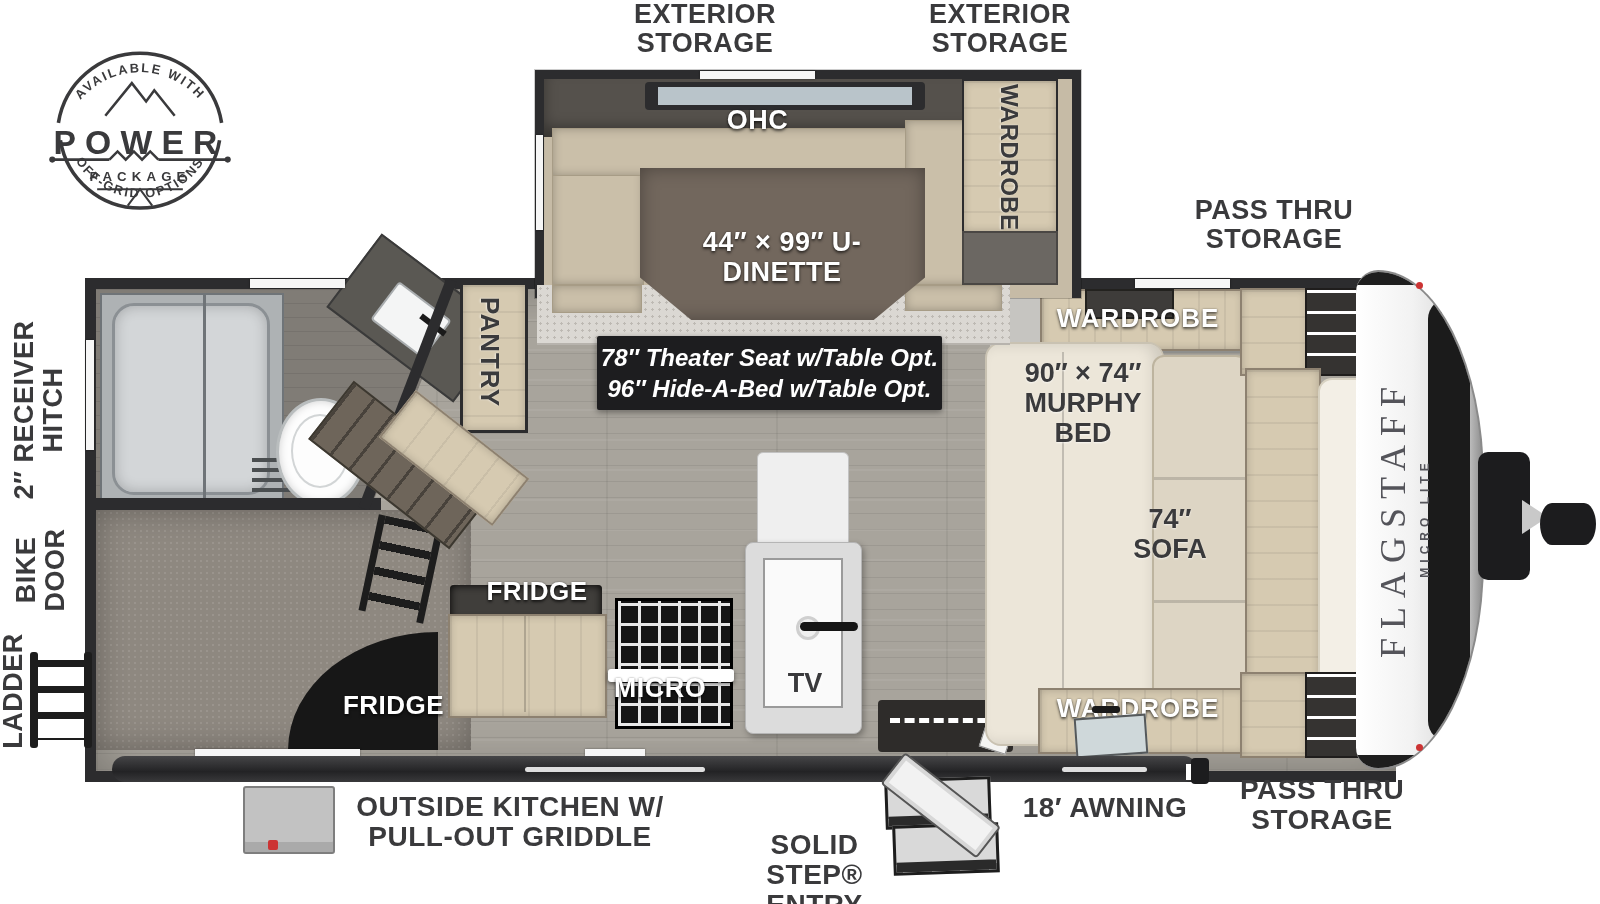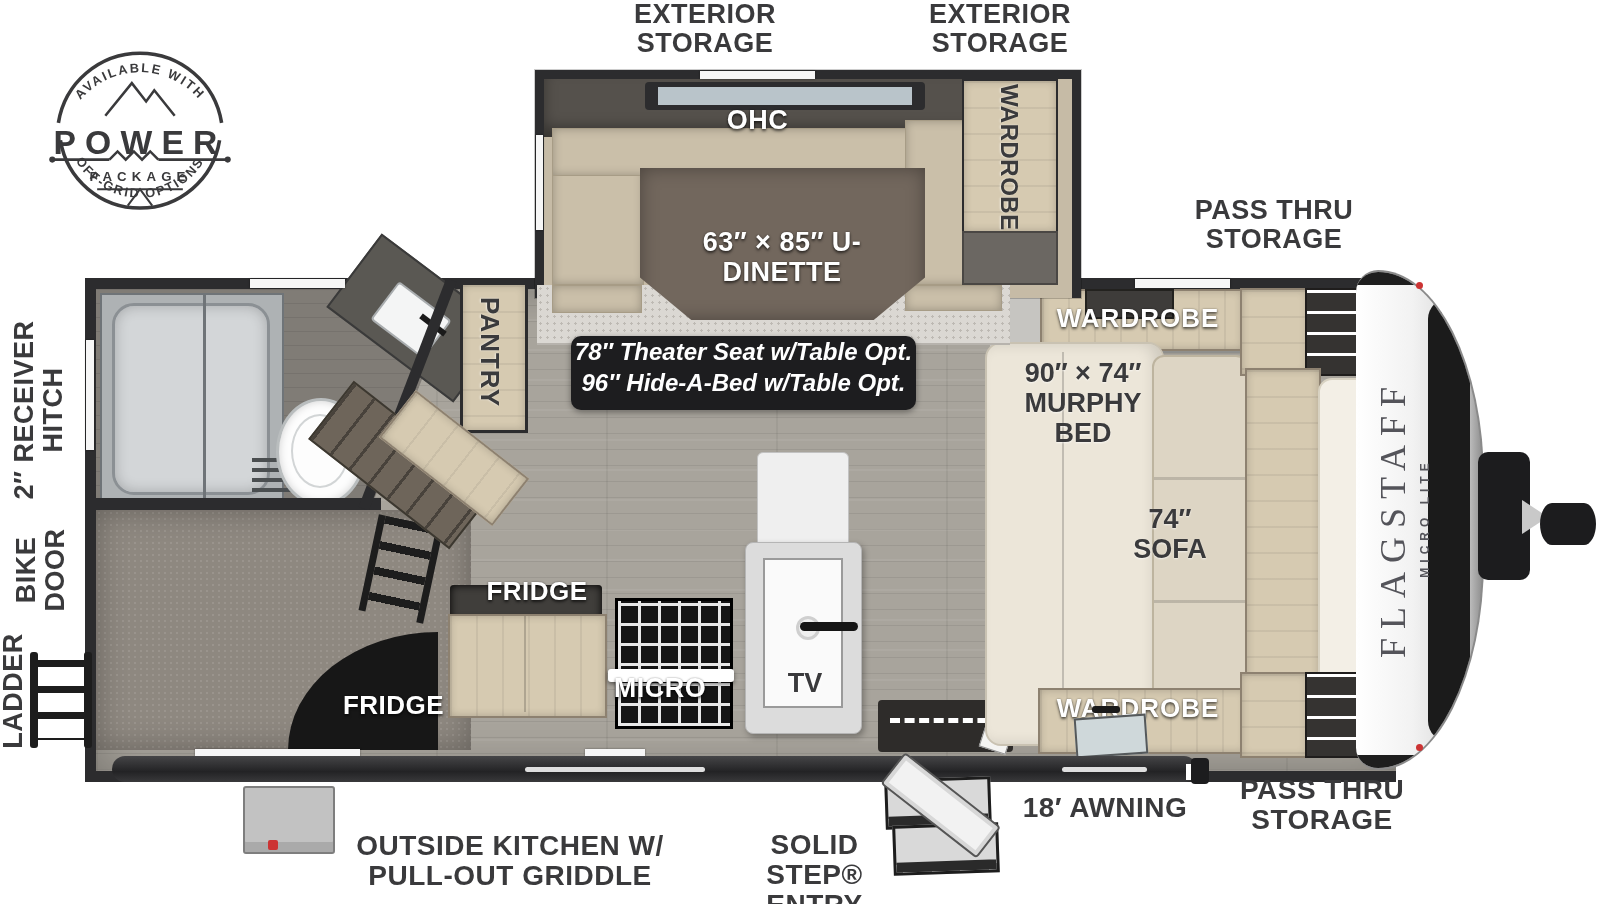--- a/index.html
+++ b/index.html
@@ -25,22 +25,22 @@
     border:11px solid #2c2c2e;border-right:none;box-shadow:inset 0 0 45px rgba(0,0,0,.28);}
   
   #slide-box{left:535px;top:70px;width:528px;height:219px;background:#c6bba6;
     border:9px solid #2c2c2e;border-bottom:none;box-shadow:0 0 0 1px rgba(0,0,0,.2);}
   .bench{background:#cabfa9;box-shadow:inset 0 0 10px rgba(0,0,0,.25);border:1px solid #a79c86;}
   #dinette-table{left:640px;top:168px;width:285px;height:152px;background:#72675d;
     clip-path:polygon(0 0,100% 0,100% 72%,82% 100%,18% 100%,0 72%);
     box-shadow:inset 0 0 18px rgba(0,0,0,.35);}
   .tile{background-color:#dbd8d3;background-image:radial-gradient(#bdb9b3 1px, transparent 1.4px);background-size:7px 7px;}
   
-  #options-box{left:571px;top:336px;width:345px;height:74px;background:#1d1d1f;border-radius:10px;
-    display:flex;flex-direction:column;justify-content:flex-start;box-shadow:0 2px 6px rgba(0,0,0,.4);}
+  #options-box{left:597px;top:336px;width:345px;height:74px;background:#1d1d1f;border-radius:2px;
+    display:flex;flex-direction:column;justify-content:center;box-shadow:0 2px 6px rgba(0,0,0,.4);}
   #options-box div{color:#fff;font-style:italic;font-weight:700;font-size:24px;line-height:1.3;text-align:center;}
   
   #bath-floor{left:96px;top:289px;width:362px;height:218px;background-color:#807c76;
     background-image:repeating-linear-gradient(180deg, rgba(0,0,0,.08) 0 1px, transparent 1px 14px);
     clip-path:polygon(0 0,100% 0,76% 100%,0 100%);}
   .shower-tub{background:#d3d6d8;border:3px solid #8b9094;border-radius:22px;box-shadow:inset 0 0 14px rgba(0,0,0,.22);}
   
   #bunk-carpet{left:96px;top:510px;width:375px;height:240px;background-color:#8e8880;
     background-image:radial-gradient(rgba(255,255,255,.10) 1px, transparent 1.3px);background-size:6px 6px;
     box-shadow:inset 0 0 30px rgba(0,0,0,.3);}
@@ -186,21 +186,21 @@
   <div class="abs" style="left:544px;top:79px;width:510px;height:58px;background:#55514c;box-shadow:inset 0 -10px 14px rgba(0,0,0,.35);"></div>
   <div class="abs" style="left:645px;top:82px;width:280px;height:28px;background:#2c2c2e;border-radius:4px;"></div>
   <div class="abs" style="left:658px;top:87px;width:254px;height:18px;background:#b9c4ca;"></div>
   <div class="abs bench" style="left:552px;top:128px;width:90px;height:155px;"></div>
   <div class="abs bench" style="left:552px;top:128px;width:370px;height:46px;"></div>
   <div class="abs bench" style="left:905px;top:120px;width:95px;height:163px;"></div>
   <div class="abs tile" style="left:537px;top:285px;width:473px;height:58px;border-bottom:2px solid #b7b3ad;"></div>
   <div class="abs bench" style="left:552px;top:285px;width:88px;height:26px;"></div>
   <div class="abs bench" style="left:905px;top:285px;width:95px;height:24px;"></div>
   <div class="abs" id="dinette-table"></div>
-  <div class="abs wlbl" style="left:682px;top:228px;width:200px;font-size:27px;">63″ × 85″ U-DINETTE</div>
+  <div class="abs wlbl" style="left:682px;top:228px;width:200px;font-size:27px;">44″ × 99″ U-DINETTE</div>
   <div class="abs wlbl" style="left:715px;top:106px;width:85px;font-size:27px;">OHC</div>
   <div class="abs cab-v" style="left:962px;top:79px;width:92px;height:150px;border:2px solid #2c2c2e;"></div>
   <div class="abs" style="left:962px;top:231px;width:92px;height:50px;background:#6b6762;border:2px solid #4a4744;"></div>
   <div class="abs dlbl rot90" style="left:938px;top:140px;width:140px;height:28px;font-size:24px;letter-spacing:.5px;">WARDROBE</div>
 
   <div class="abs" id="options-box">
     <div>78″ Theater Seat w/Table Opt.</div>
     <div>96″ Hide-A-Bed w/Table Opt.</div>
   </div>
 
@@ -237,18 +237,18 @@
   <div class="abs" style="left:1186px;top:764px;width:5px;height:16px;background:#fff;"></div>
   <div class="abs" style="left:1191px;top:758px;width:18px;height:26px;background:#1c1c1e;border-radius:4px;"></div>
 
   <div class="abs" style="left:243px;top:786px;width:88px;height:64px;background:#c2c2c2;border:2px solid #7e7e7e;border-radius:3px;box-shadow:inset 0 -10px 0 rgba(0,0,0,.12);"></div>
   <div class="abs" style="left:268px;top:840px;width:10px;height:10px;background:#cc3333;border-radius:2px;"></div>
 
   <div class="abs step-tread" style="left:885px;top:778px;width:100px;height:44px;transform:rotate(-2deg);"></div>
   <div class="abs step-tread" style="left:893px;top:824px;width:100px;height:44px;transform:rotate(-2deg);"></div>
   <div class="abs white-door" style="left:905px;top:752px;width:118px;height:36px;transform:rotate(38deg);transform-origin:top left;"></div>
 
-  <div class="abs lbl" style="left:345px;top:792px;width:330px;font-size:28px;margin-top:39px;">OUTSIDE KITCHEN W/ PULL-OUT GRIDDLE</div>
+  <div class="abs lbl" style="left:345px;top:792px;width:330px;font-size:28px;">OUTSIDE KITCHEN W/ PULL-OUT GRIDDLE</div>
   <div class="abs lbl" style="left:742px;top:830px;width:145px;font-size:28px;">SOLID STEP® ENTRY</div>
   <div class="abs lbl" style="left:1020px;top:793px;width:170px;font-size:28px;">18′ AWNING</div>
   <div class="abs lbl" style="left:1222px;top:775px;width:200px;font-size:28px;">PASS THRU STORAGE</div>
 
 </div>
 
 </body></html>

